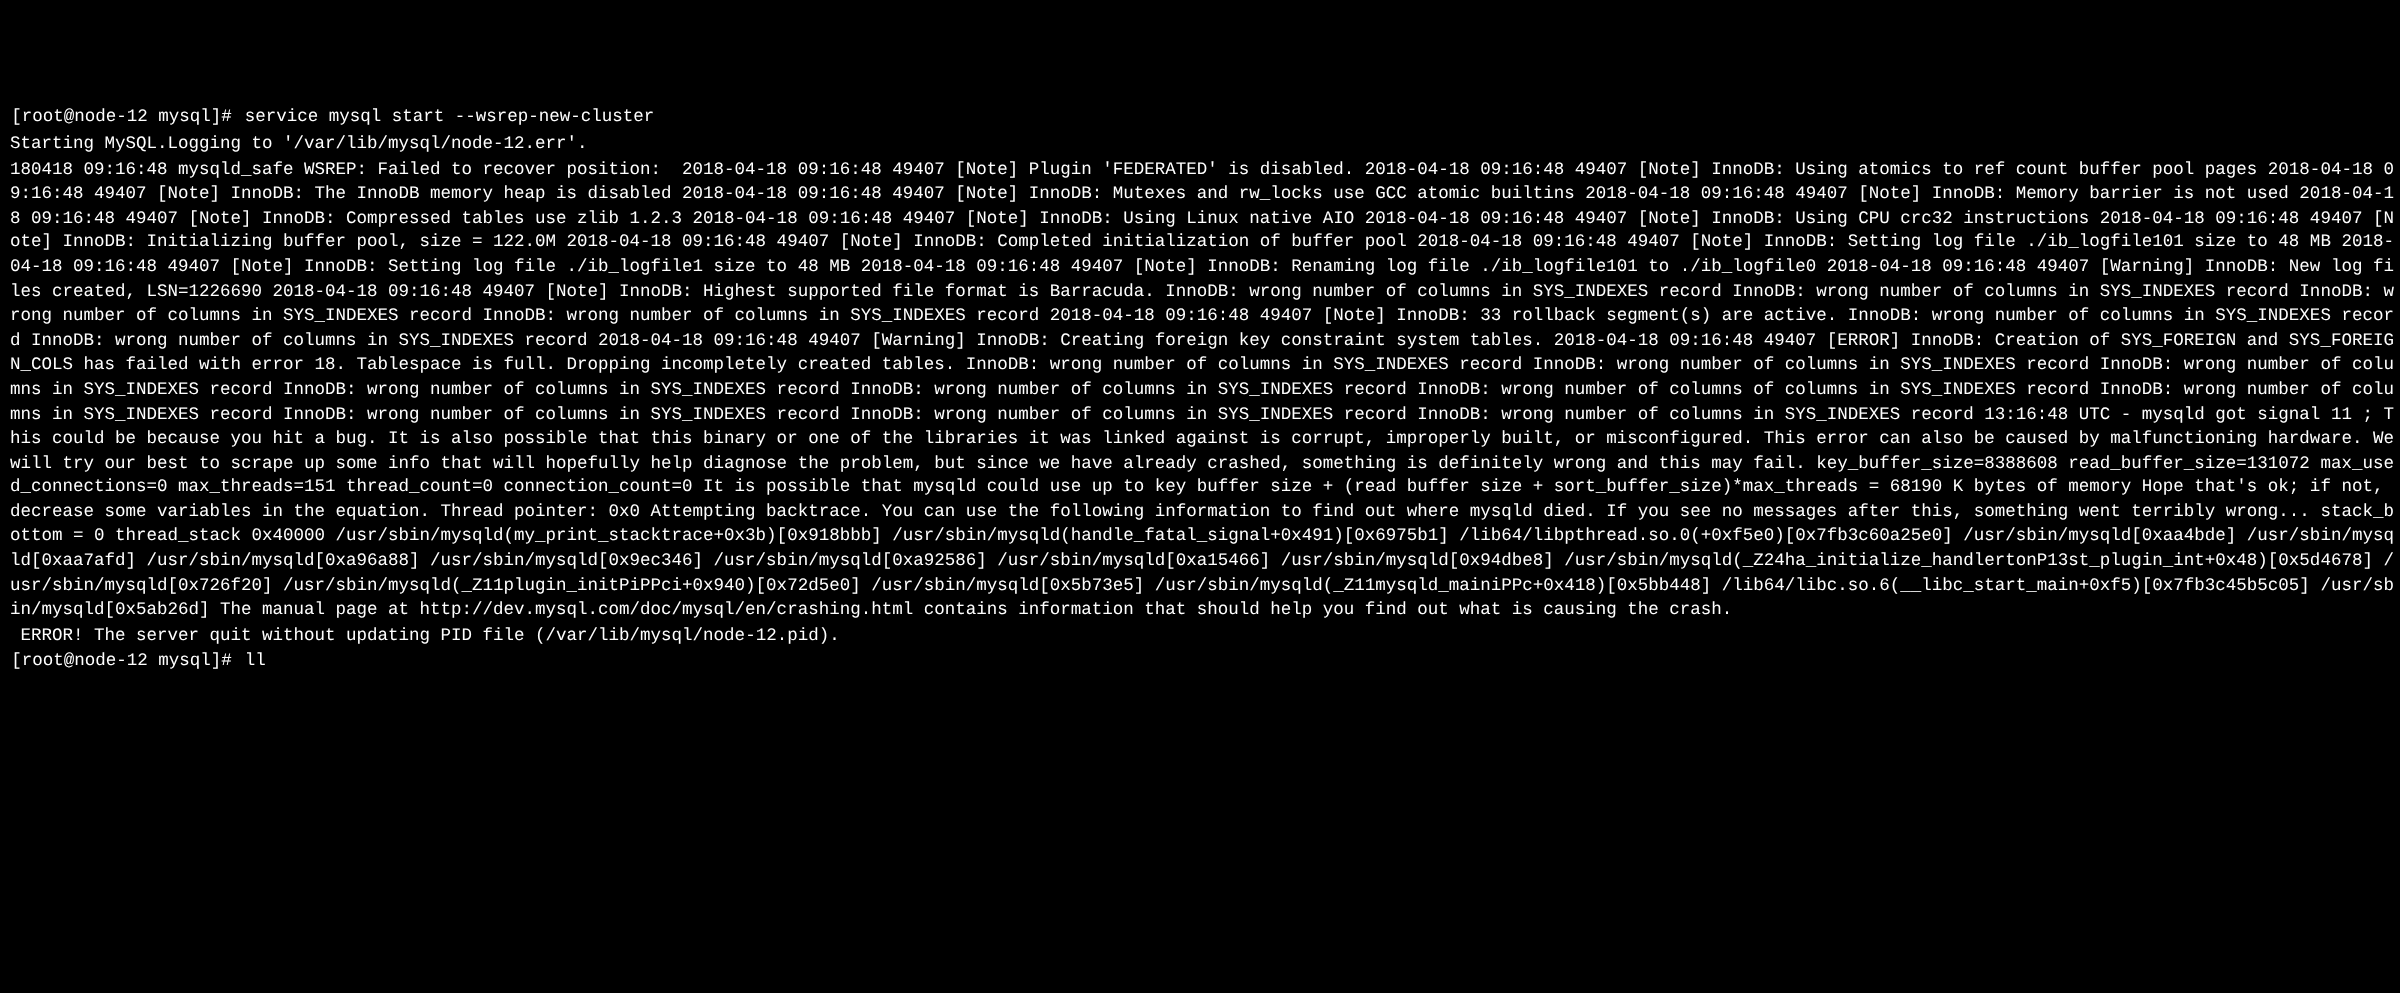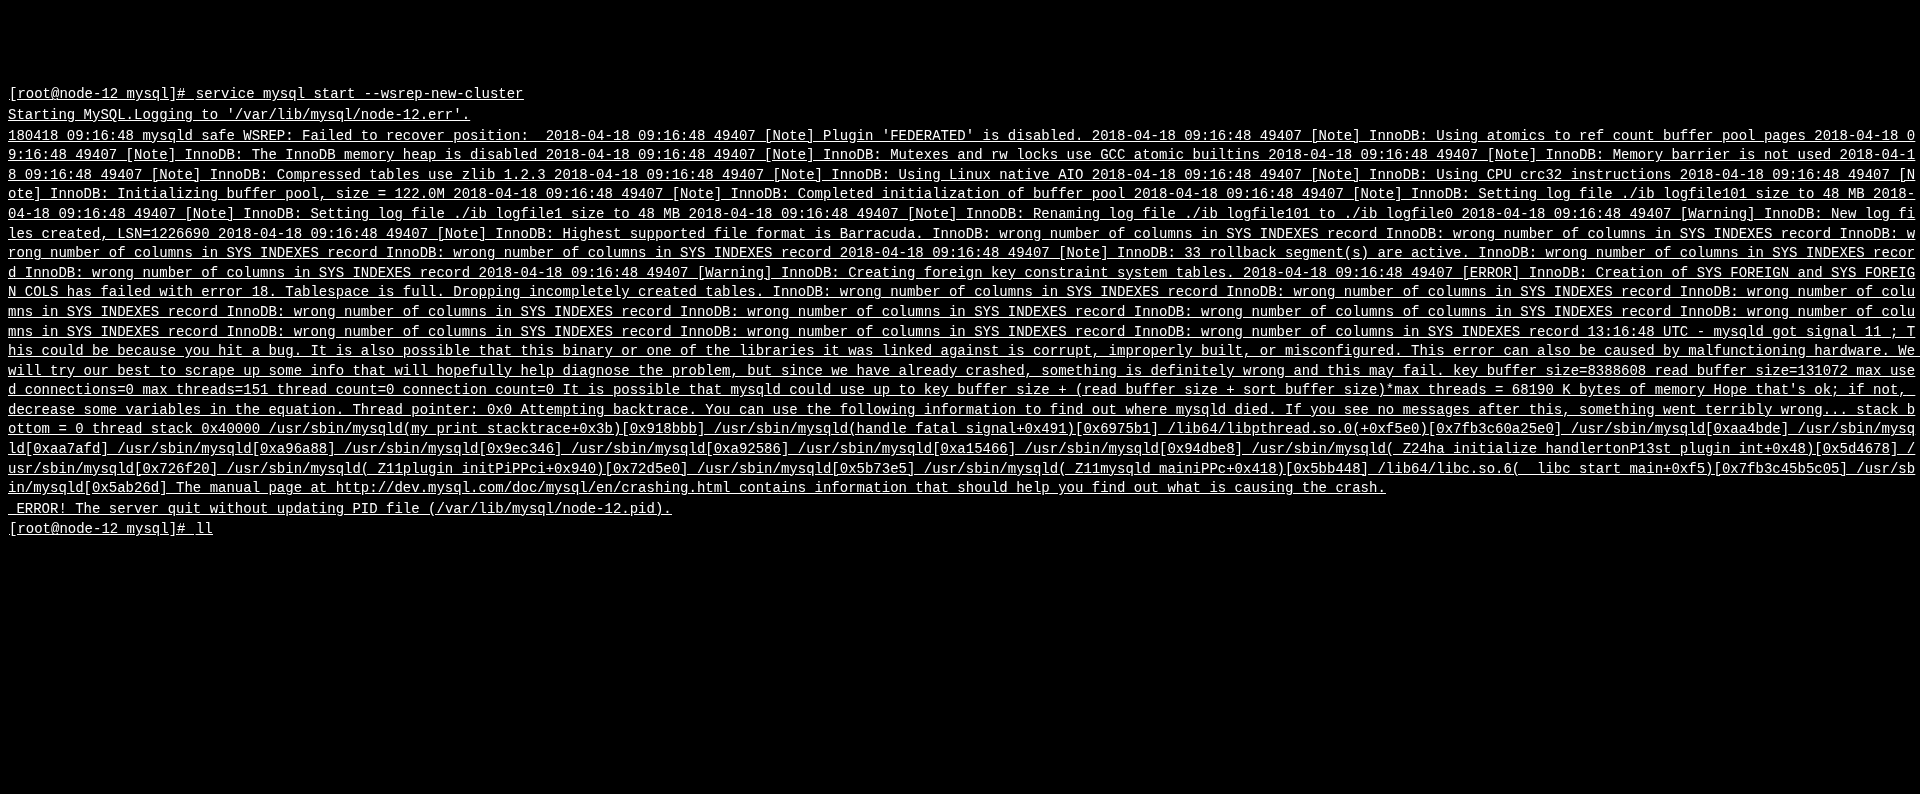--- a/index.html
+++ b/index.html
@@ -1,15 +1,15 @@
 <!DOCTYPE html>
 <html><head>
   <meta charset="utf-8">
   <style>
-    * { margin: 1px; padding: 0; box-sizing: border-box; text-decoration: underline; }
+    * { margin: 1px; padding: 0; box-sizing: border-box; }
     body {
       background-color: #000000;
       color: #ffffff;
       font-family: 'Consolas', 'Monaco', 'Courier New', monospace;
       font-size: 14px;
       line-height: 1.4;
       padding: 4px;
       white-space: pre-wrap;
       word-break: break-all;
       overflow-wrap: break-word;

